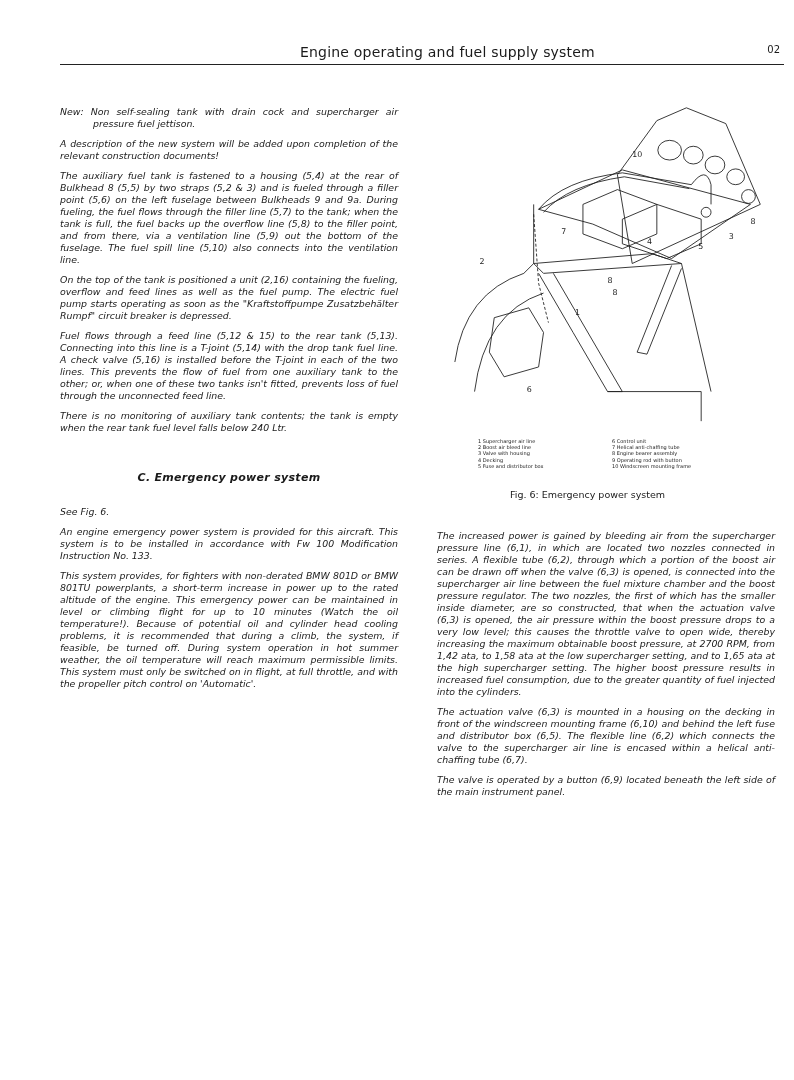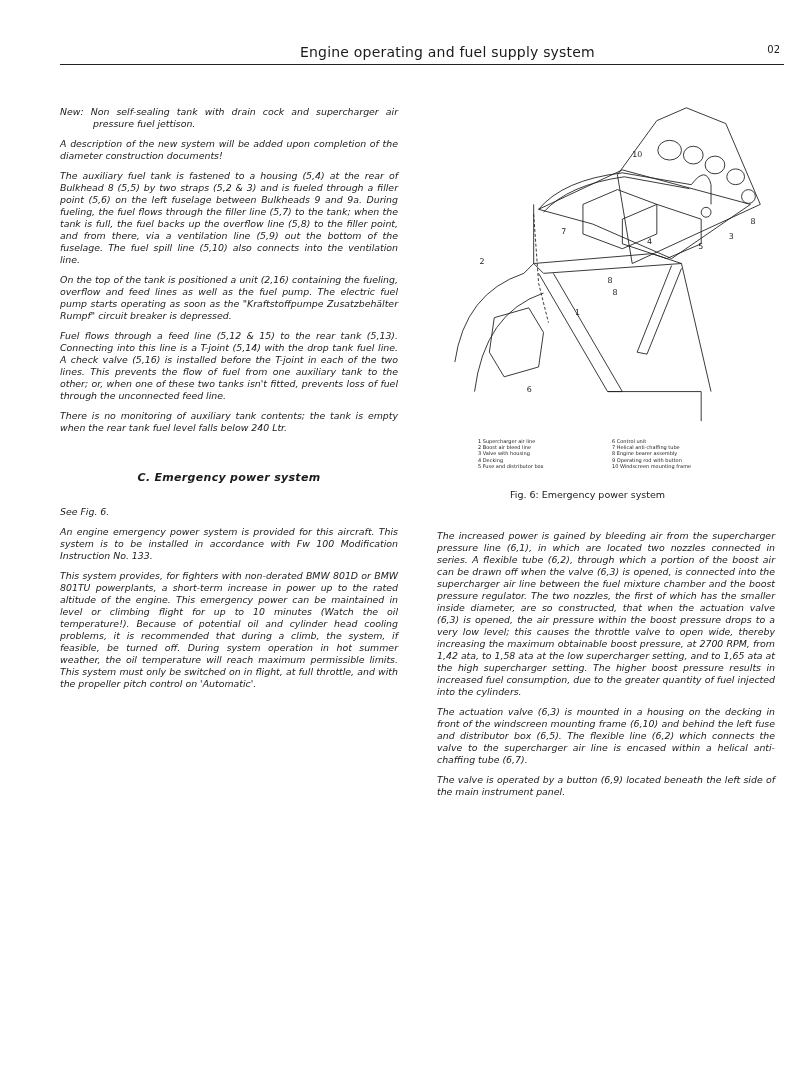--- a/index.html
+++ b/index.html
@@ -33,21 +33,21 @@
 <body>
 
 <div class="header">
   <span class="header-title">Engine operating and fuel supply system</span>
   <span class="header-page">02</span>
 </div>
 <div class="header-rule"></div>
 
 <div class="col col-left">
   <p class="indent-note">New: Non self-sealing tank with drain cock and supercharger air pressure fuel jettison.</p>
-  <p>A description of the new system will be added upon completion of the diameter construction documents!</p>
+  <p>A description of the new system will be added upon completion of the relevant construction documents!</p>
   <p>The auxiliary fuel tank is fastened to a housing (5,4) at the rear of Bulkhead 8 (5,5) by two straps (5,2 &amp; 3) and is fueled through a filler point (5,6) on the left fuselage between Bulkheads 9 and 9a. During fueling, the fuel flows through the filler line (5,7) to the tank; when the tank is full, the fuel backs up the overflow line (5,8) to the filler point, and from there, via a ventilation line (5,9) out the bottom of the fuselage. The fuel spill line (5,10) also connects into the ventilation line.</p>
   <p>On the top of the tank is positioned a unit (2,16) containing the fueling, overflow and feed lines as well as the fuel pump. The electric fuel pump starts operating as soon as the "Kraftstoffpumpe Zusatzbehälter Rumpf" circuit breaker is depressed.</p>
   <p>Fuel flows through a feed line (5,12 &amp; 15) to the rear tank (5,13). Connecting into this line is a T-joint (5,14) with the drop tank fuel line. A check valve (5,16) is installed before the T-joint in each of the two lines. This prevents the flow of fuel from one auxiliary tank to the other; or, when one of these two tanks isn't fitted, prevents loss of fuel through the unconnected feed line.</p>
   <p>There is no monitoring of auxiliary tank contents; the tank is empty when the rear tank fuel level falls below 240 Ltr.</p>
   <div class="section-heading">C. Emergency power system</div>
   <p class="see-fig">See Fig. 6.</p>
   <p>An engine emergency power system is provided for this aircraft. This system is to be installed in accordance with Fw 100 Modification Instruction No. 133.</p>
   <p>This system provides, for fighters with non-derated BMW 801D or BMW 801TU powerplants, a short-term increase in power up to the rated altitude of the engine. This emergency power can be maintained in level or climbing flight for up to 10 minutes (Watch the oil temperature!). Because of potential oil and cylinder head cooling problems, it is recommended that during a climb, the system, if feasible, be turned off. During system operation in hot summer weather, the oil temperature will reach maximum permissible limits. This system must only be switched on in flight, at full throttle, and with the propeller pitch control on 'Automatic'.</p>
 </div>
 

